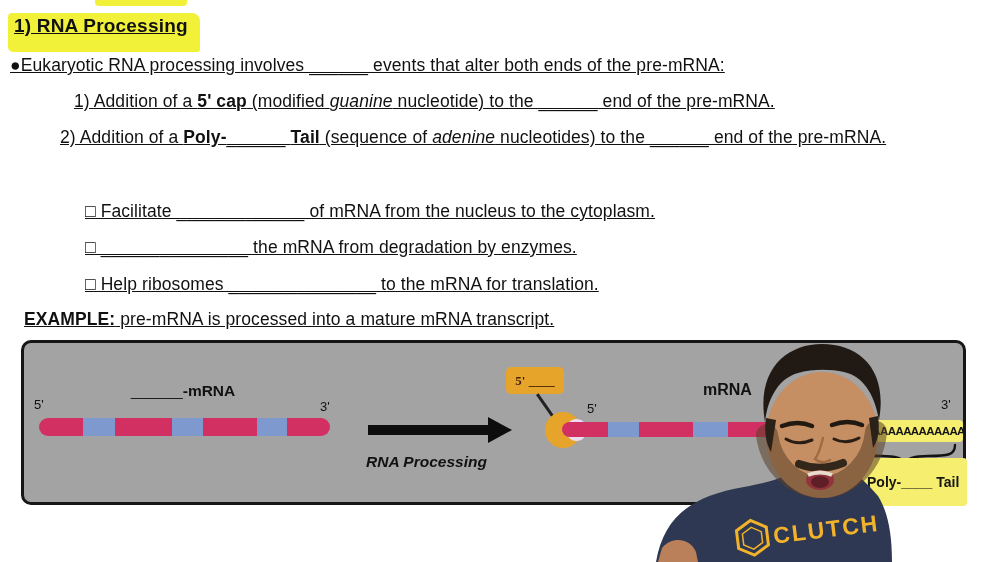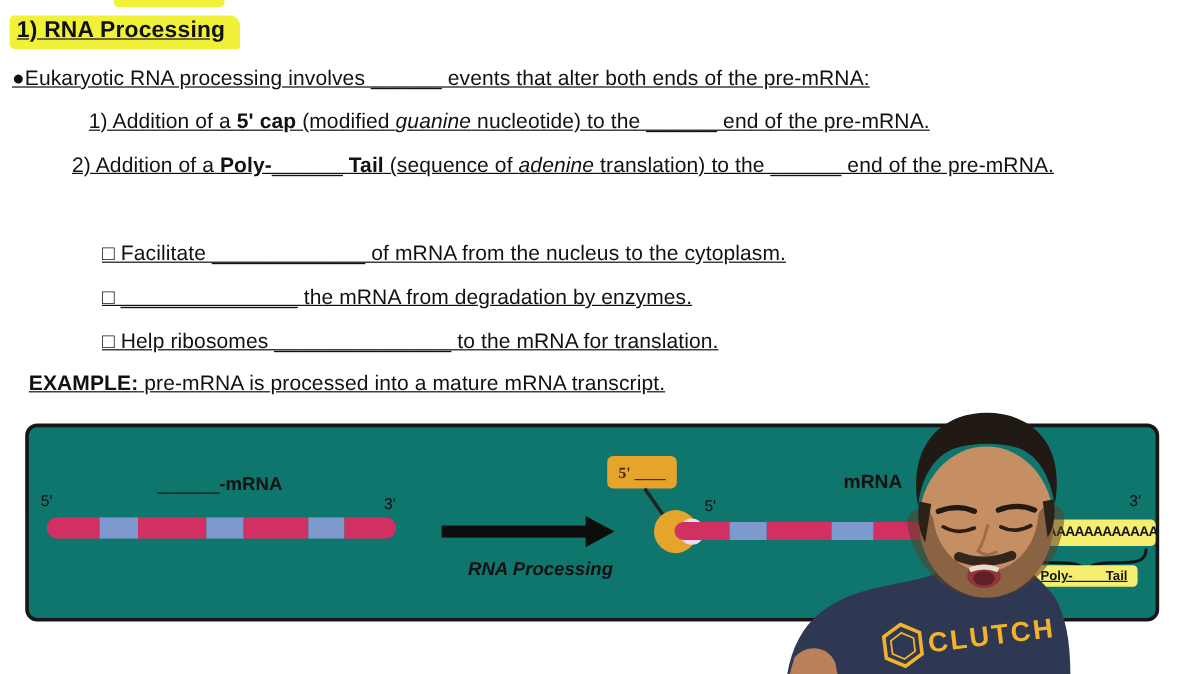--- a/index.html
+++ b/index.html
@@ -3,72 +3,72 @@
 <meta charset="utf-8">
 <style>
   html,body{margin:0;padding:0;background:#ffffff;}
   .stage{position:relative;width:1000px;height:562px;background:#ffffff;overflow:hidden;
          font-family:"Liberation Sans",sans-serif;color:#111;}
   .note{position:absolute;font-size:17.5px;white-space:nowrap;letter-spacing:.1px;text-decoration:underline;}
   .seg-n{font-weight:normal;font-style:normal;}
   .seg-b{font-weight:bold;}
   .seg-i{font-style:italic;}
   .smudge{position:absolute;left:95px;top:0;width:92px;height:6px;background:#f2f139;border-radius:0 0 4px 4px;}
-  .title-hl{position:absolute;left:8px;top:13px;background:#f2f139;padding:2px 12px 4px 6px;border-radius:4px 8px 3px 5px;}
+  .title-hl{position:absolute;left:8px;top:13px;background:#f2f139;padding:2px 12px 15px 6px;border-radius:4px 8px 3px 5px;}
   .title-hl span{font-size:19px;font-weight:bold;text-decoration:underline;letter-spacing:.2px;}
   
   .l1{left:10px;top:55px;}
   .l2{left:74px;top:91px;}
   .l3{left:60px;top:127px;}
   .l4{left:10px;top:163px;}
   .l5{left:85px;top:201px;}
   .l6{left:85px;top:237px;text-align:center;}
   .l7{left:85px;top:274px;}
   .l8{left:24px;top:309px;}
   
-  .panel{position:absolute;left:21px;top:353px;width:939px;height:159px;background:#0f766e;
+  .panel{position:absolute;left:21px;top:340px;width:939px;height:159px;background:#a3a3a3;
          border:3px solid #161616;border-radius:10px;}
   .abs{position:absolute;}
   .small-lab{font-size:13px;color:#111;white-space:nowrap;}
   .dlabel{font-weight:bold;font-size:15.5px;white-space:nowrap;}
   .strand{display:flex;overflow:hidden;}
   .strand span{height:100%;flex:0 0 auto;}
   .pre-strand{left:15px;top:75px;height:18px;border-radius:9px;}
   .mat-strand{left:538px;top:79px;height:15px;border-radius:8px 0 0 8px;}
   .arrow-body{left:344px;top:82px;width:122px;height:10px;background:#0d0d0d;}
   .arrow-head{left:464px;top:74px;width:0;height:0;border-left:24px solid #0d0d0d;
               border-top:13px solid transparent;border-bottom:13px solid transparent;}
-  .rna-proc{left:342px;top:110px;font-weight:bold;font-style:italic;font-size:15.5px;white-space:nowrap;margin-left:24px;}
+  .rna-proc{left:342px;top:110px;font-weight:bold;font-style:italic;font-size:15.5px;white-space:nowrap;}
   .cap-tag{left:482px;top:24px;width:58px;height:27px;background:#e7a42b;border-radius:5px;
            color:#45220a;font-weight:bold;font-size:13px;display:flex;align-items:center;justify-content:center;font-family:Liberation Serif, serif;}
   .cap-pointer{left:512px;top:52px;width:2.5px;height:32px;background:#222;transform:rotate(-35deg);transform-origin:top left;}
   .cap-circle{left:521px;top:69px;width:36px;height:36px;background:#e7a42b;border-radius:50%;}
   .cap-notch{left:542px;top:76px;width:21px;height:22px;background:#ecdcf3;border-radius:50%;}
   .mrna-lab{left:679px;top:38px;font-size:16px;font-weight:bold;}
   .polya{left:827px;top:77px;width:112px;height:22px;background:#f5ee6e;border-radius:4px;
          display:flex;align-items:center;justify-content:center;font-weight:bold;font-size:11.5px;letter-spacing:-.6px;color:#151515;}
   .brace{left:828px;top:99px;}
-  .tail-lab{left:835px;top:115px;background:#f5ee6e;border-radius:4px;padding:3px 8px;
-            font-weight:bold;font-size:11px;white-space:nowrap;color:#151515;text-decoration:underline;}
+  .tail-lab{left:835px;top:115px;background:#f5ee6e;border-radius:4px;padding:16px 8px;
+            font-weight:bold;font-size:14px;white-space:nowrap;color:#151515;}
   .person{position:absolute;left:640px;top:340px;}
 </style>
 </head>
 <body>
 
 <div class="stage">
 
   <div class="smudge"></div>
 
   <div class="title-hl">
     <span>1) RNA Processing</span>
   </div>
 
   <div class="note l1"><span class="seg-n">●Eukaryotic RNA processing involves ______ events that alter both ends of the pre-mRNA:</span></div>
   <div class="note l2"><span class="seg-n">1) Addition of a </span><span class="seg-b">5' cap</span><span class="seg-n"> (modified </span><span class="seg-i">guanine</span><span class="seg-n"> nucleotide) to the ______ end of the pre-mRNA.</span></div>
-  <div class="note l3"><span class="seg-n">2) Addition of a </span><span class="seg-b">Poly-</span><span class="seg-n">______ </span><span class="seg-b">Tail</span><span class="seg-n"> (sequence of </span><span class="seg-i">adenine</span><span class="seg-n"> translation) to the ______ end of the pre-mRNA.</span></div>
+  <div class="note l3"><span class="seg-n">2) Addition of a </span><span class="seg-b">Poly-</span><span class="seg-n">______ </span><span class="seg-b">Tail</span><span class="seg-n"> (sequence of </span><span class="seg-i">adenine</span><span class="seg-n"> nucleotides) to the ______ end of the pre-mRNA.</span></div>
   <div class="note l5"><span class="seg-n">□ Facilitate _____________ of mRNA from the nucleus to the cytoplasm.</span></div>
   <div class="note l6"><span class="seg-n">□ _______________ the mRNA from degradation by enzymes.</span></div>
   <div class="note l7"><span class="seg-n">□ Help ribosomes _______________ to the mRNA for translation.</span></div>
   <div class="note l8"><span class="seg-b">EXAMPLE:</span><span class="seg-n"> pre-mRNA is processed into a mature mRNA transcript.</span></div>
 
   <div class="panel">
 
     <div class="abs dlabel" style="left:107px;top:39px;"><span class="seg-n">______</span><span class="seg-b">-mRNA</span></div>
     <div class="abs small-lab" style="left:10px;top:54px;">5'</div>
     <div class="abs small-lab" style="left:296px;top:56px;">3'</div>

